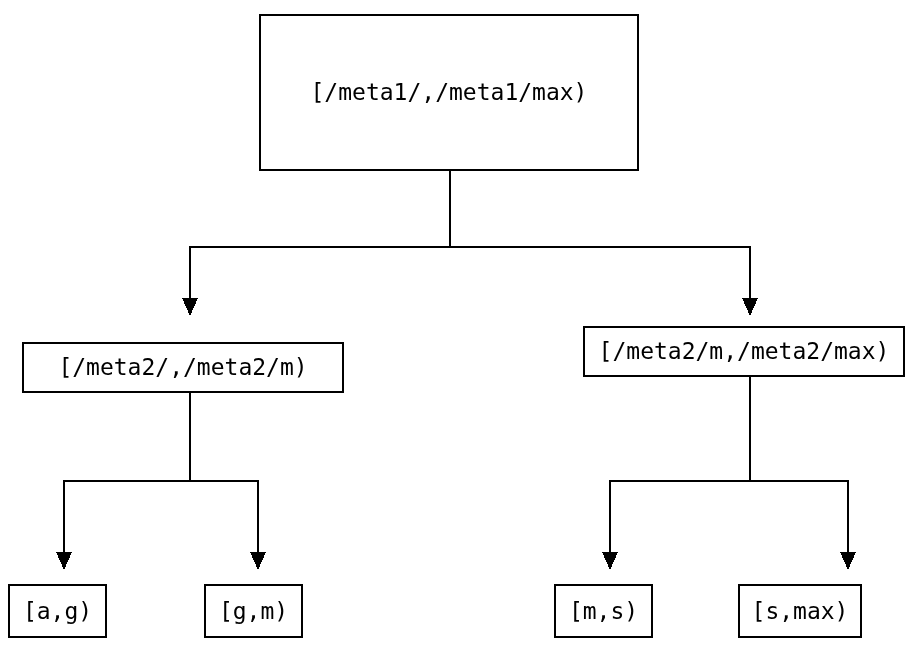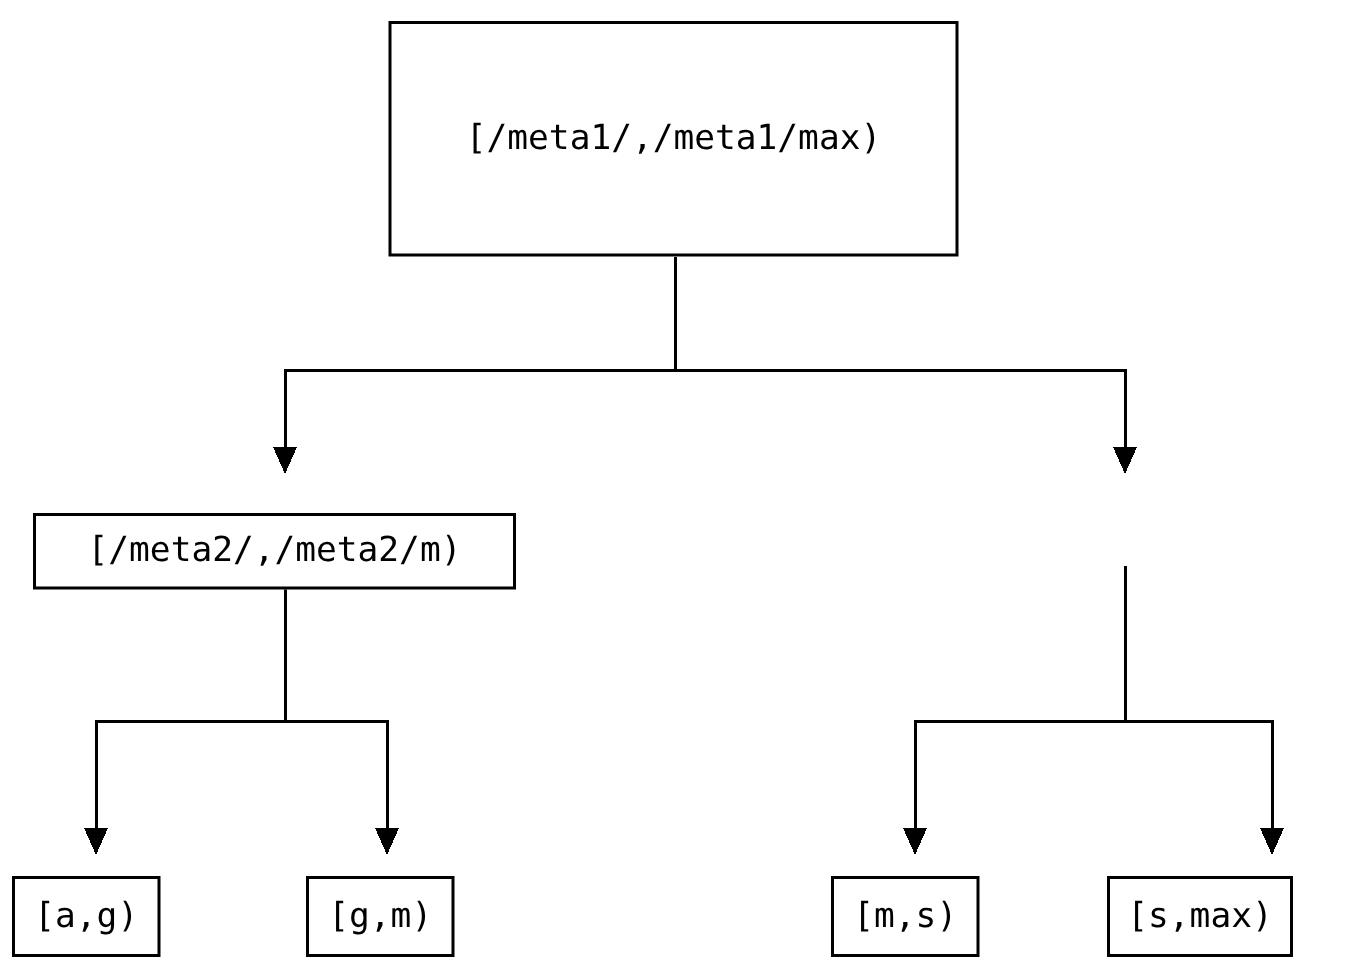--- a/index.html
+++ b/index.html
@@ -76,20 +76,23 @@
   </svg>
 
   <div class="node node-root">
     <span>[/meta1/,/meta1/max)</span>
   </div>
 
   <div class="node node-left">
     <span>[/meta2/,/meta2/m)</span>
   </div>
 
+  <div class="node node-right">
+    <span>[/meta2/m,/meta2/max)</span>
+  </div>
 
   <div class="node node-leaf-gm">
     <span>[g,m)</span>
   </div>
 
   <div class="node node-leaf-ag">
     <span>[a,g)</span>
   </div>
 
   <div class="node node-leaf-ms">

